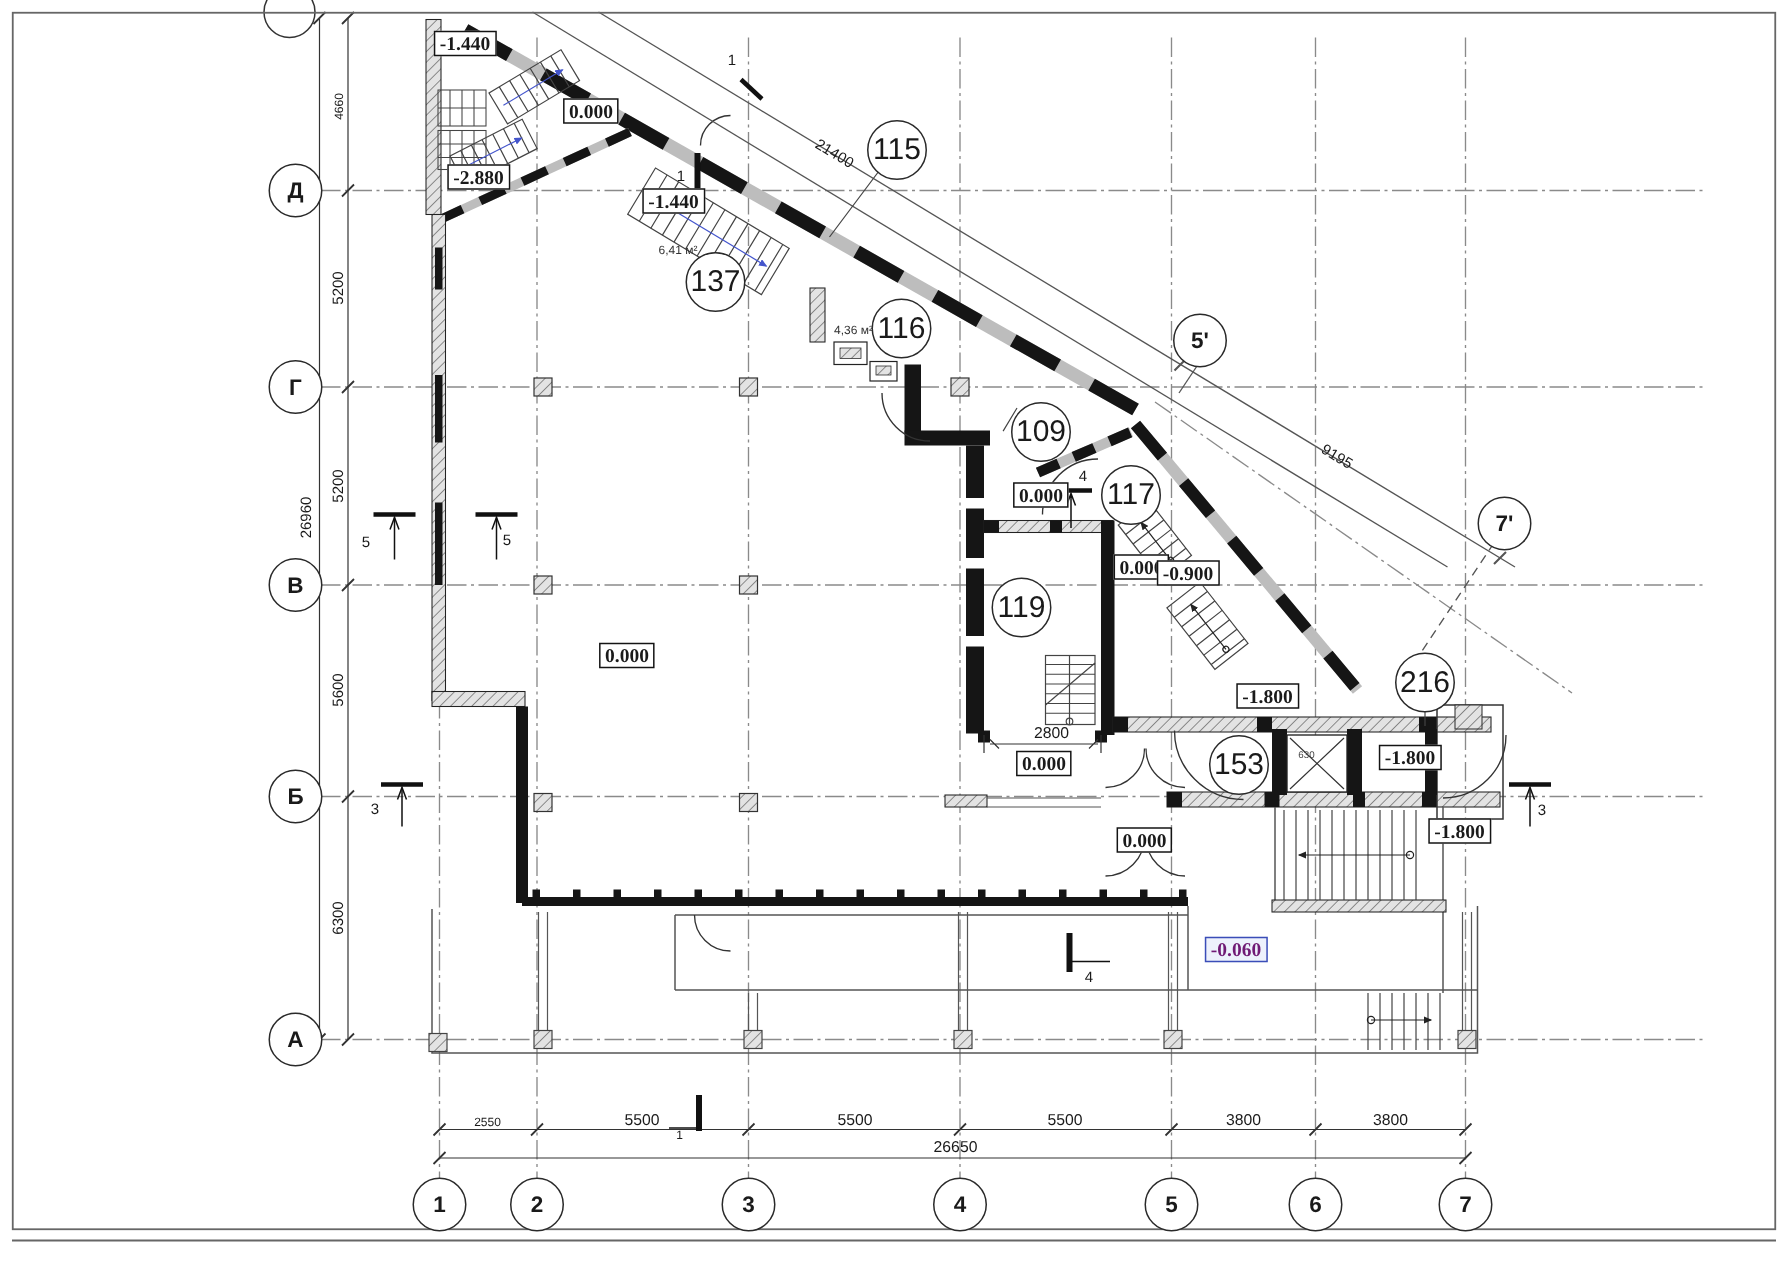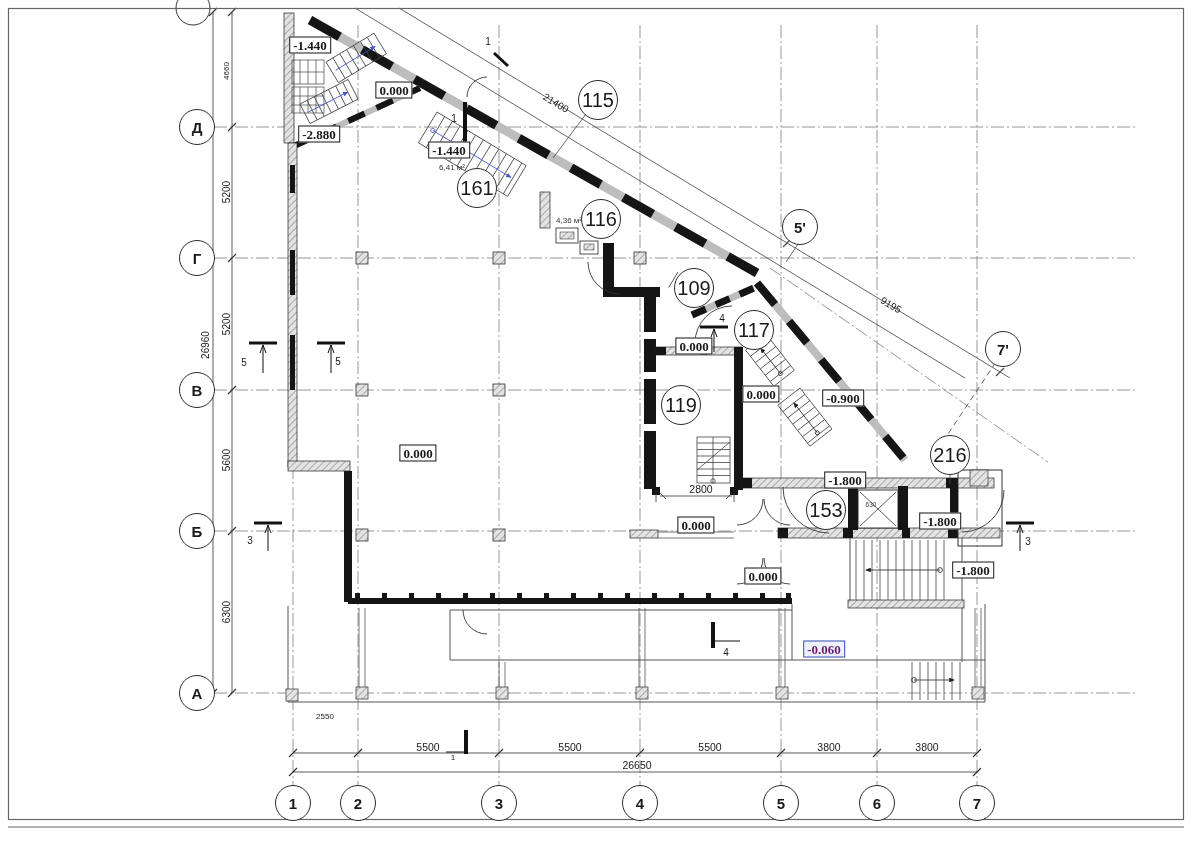--- a/index.html
+++ b/index.html
@@ -1,21 +1,21 @@
 <!DOCTYPE html>
 <html><head>
 <meta charset="utf-8">
 <style>
   html,body{margin:0;padding:0;background:#fff;}
   .page{position:relative;width:1191px;height:842px;background:#fff;overflow:hidden;
         font-family:"Liberation Sans",sans-serif;color:#1a1a1a;}
   svg{position:absolute;left:0;top:0;}
   .lvl{position:absolute;transform:translate(-50%,-50%);white-space:nowrap;
        font-family:"Liberation Serif",serif;font-weight:bold;font-size:13px;
-       border:1px solid #141414;background:#fff;padding:0 3px;line-height:15px;margin-top:16px;}
+       border:1px solid #141414;background:#fff;padding:0 3px;line-height:15px;}
   .lvl.blue{color:#701a75;border-color:#3b4db8;background:#edf1fc;}
   .rc{position:absolute;transform:translate(-50%,-50%);width:38px;height:38px;border-radius:50%;
       border:1.2px solid #2a2a2a;background:#fff;display:flex;align-items:center;justify-content:center;
       font-size:20px;}
   .ac{position:absolute;transform:translate(-50%,-50%);width:34px;height:34px;border-radius:50%;
       border:1.2px solid #2a2a2a;background:#fff;display:flex;align-items:center;justify-content:center;
       font-size:15px;font-weight:bold;}
   .vdim{position:absolute;transform:translate(-50%,-50%) rotate(-90deg);font-size:10px;}
   .hdim{position:absolute;transform:translate(-50%,-50%);font-size:10.5px;}
   .ddim{position:absolute;transform:translate(-50%,-50%) rotate(31deg);font-size:10px;}
@@ -294,51 +294,51 @@
 <div class="ac" style="left:499px;top:803px">3</div>
 <div class="ac" style="left:640px;top:803px">4</div>
 <div class="ac" style="left:781px;top:803px">5</div>
 <div class="ac" style="left:877px;top:803px">6</div>
 <div class="ac" style="left:977px;top:803px">7</div>
 
 <div class="ac" style="left:800px;top:227px">5'</div>
 <div class="ac" style="left:1003px;top:349px">7'</div>
 
 <div class="rc" style="left:598px;top:100px">115</div>
-<div class="rc" style="left:477px;top:188px">161</div>
+<div class="rc" style="left:477px;top:188px">137</div>
 <div class="rc" style="left:601px;top:219px">116</div>
 <div class="rc" style="left:694px;top:288px">109</div>
 <div class="rc" style="left:754px;top:330px">117</div>
 <div class="rc" style="left:681px;top:405px">119</div>
 <div class="rc" style="left:826px;top:510px">153</div>
 <div class="rc" style="left:950px;top:455px">216</div>
 
 <div class="lvl" style="left:310px;top:29px">-1.440</div>
 <div class="lvl" style="left:394px;top:74px">0.000</div>
 <div class="lvl" style="left:319px;top:118px">-2.880</div>
 <div class="lvl" style="left:449px;top:134px">-1.440</div>
 <div class="lvl" style="left:694px;top:330px">0.000</div>
 <div class="lvl" style="left:761px;top:378px">0.000</div>
-<div class="lvl" style="left:843px;top:382px">-0.900</div>
+<div class="lvl" style="left:792px;top:382px">-0.900</div>
 <div class="lvl" style="left:418px;top:437px">0.000</div>
 <div class="lvl" style="left:845px;top:464px">-1.800</div>
 <div class="lvl" style="left:940px;top:505px">-1.800</div>
 <div class="lvl" style="left:973px;top:554px">-1.800</div>
 <div class="lvl" style="left:696px;top:509px">0.000</div>
 <div class="lvl" style="left:763px;top:560px">0.000</div>
 <div class="lvl blue" style="left:824px;top:633px">-0.060</div>
 
 <div class="vdim tiny" style="left:226px;top:71px">4660</div>
 <div class="vdim" style="left:226px;top:192px">5200</div>
 <div class="vdim" style="left:226px;top:324px">5200</div>
 <div class="vdim" style="left:226px;top:460px">5600</div>
 <div class="vdim" style="left:226px;top:612px">6300</div>
 <div class="vdim" style="left:205px;top:345px">26960</div>
 
-<div class="hdim tiny" style="left:325px;top:716px">2550</div>
+<div class="hdim tiny" style="left:325px;top:748px">2550</div>
 <div class="hdim" style="left:428px;top:747px">5500</div>
 <div class="hdim" style="left:570px;top:747px">5500</div>
 <div class="hdim" style="left:710px;top:747px">5500</div>
 <div class="hdim" style="left:829px;top:747px">3800</div>
 <div class="hdim" style="left:927px;top:747px">3800</div>
 <div class="hdim" style="left:637px;top:765px">26650</div>
 
 <div class="ddim" style="left:556px;top:103px">21400</div>
 <div class="ddim" style="left:891px;top:305px">9195</div>
 

